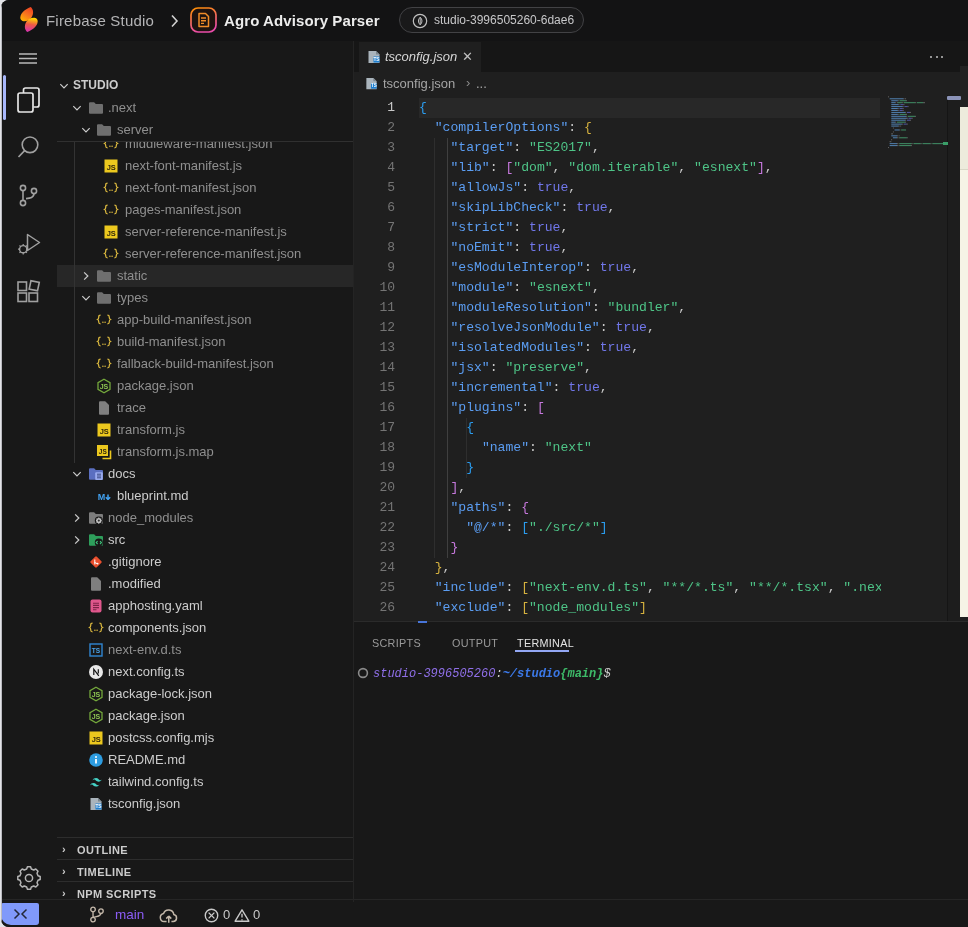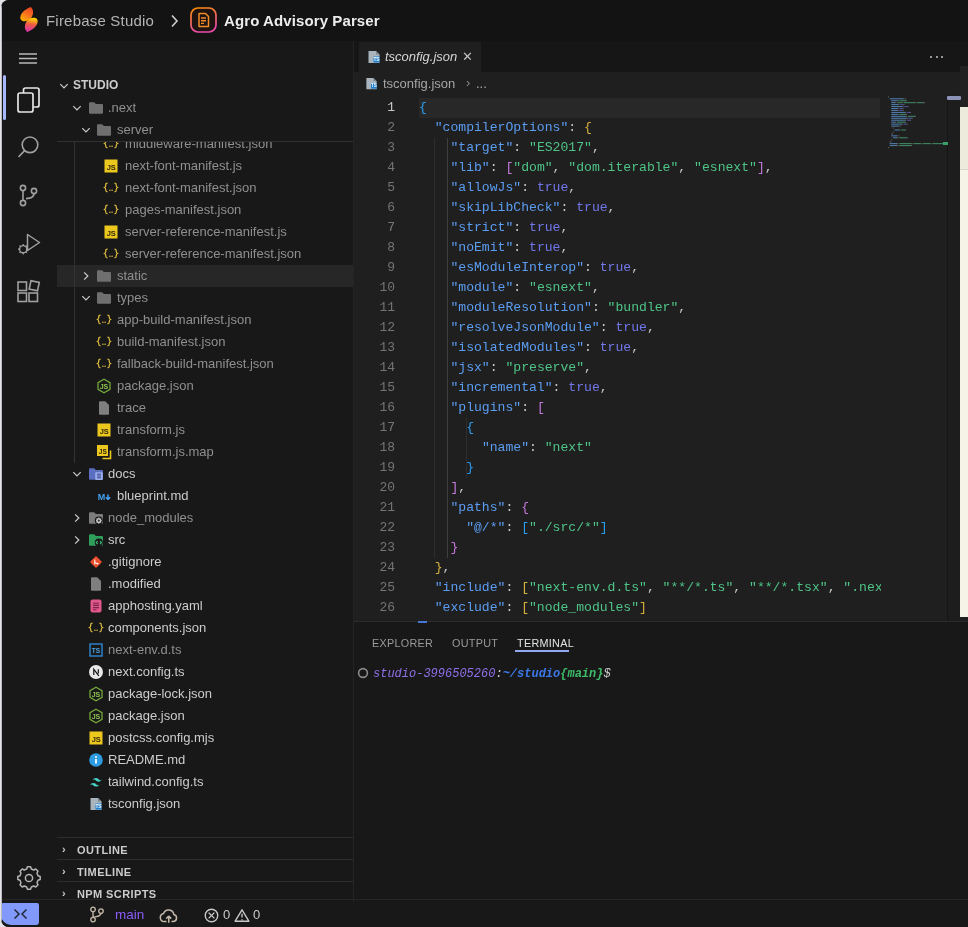--- a/index.html
+++ b/index.html
@@ -98,20 +98,27 @@
           <linearGradient id="ap1" x1="0" y1="0" x2="0.3" y2="1">
         <stop offset="0" stop-color="#ff9100"></stop>
             <stop offset="1" stop-color="#e94ca9"></stop>
           </linearGradient>
         </defs>
       <rect x="1" y="1" width="25" height="24" rx="7" fill="#1d1310" stroke="url(#ap1)" stroke-width="1.7"></rect>
       <path d="M9 6.5 h6.5 l3 3 V19.5 H9 Z" fill="none" stroke="#f08c28" stroke-width="1.5" stroke-linejoin="round"></path>
       <path d="M11 11 h5 M11 13.7 h5 M11 16.4 h3" stroke="#f08c28" stroke-width="1.4"></path>
     </svg>
     <span id="apptitle">Agro Advisory Parser</span>
+    <div id="pill">
+      <svg class="abs" style="left:12px;top:5px" width="16" height="16" viewBox="0 0 16 16">
+        <circle cx="8" cy="8" r="6.7" fill="none" stroke="#c0c0c0" stroke-width="1.2"></circle>
+        <path d="M8.2 4.2 C10.5 6.5 10.5 9.5 8.2 11.8 C5.9 9.5 5.9 6.5 8.2 4.2 Z M8.2 4.5 V11.5" fill="none" stroke="#c0c0c0" stroke-width="1"></path>
+      </svg>
+      <span class="t">studio-3996505260-6dae6</span>
+    </div>
   </div>
 
   <div id="actbar">
     <svg class="actico" style="left:18px;top:12px" width="18" height="11" viewBox="0 0 18 11">
         <path d="M0 1 h18 M0 5.5 h18 M0 10 h18" stroke="#b8b8b8" stroke-width="1.5"></path>
       </svg>
     <div id="actind"></div>
     <svg class="actico" style="top:45px" width="26" height="28" viewBox="0 0 26 28">
       <rect x="2" y="7" width="15" height="19" rx="2" fill="none" stroke="#e6e6e6" stroke-width="1.7"></rect>
       <path d="M7.5 7 V4 a2 2 0 0 1 2 -2 H21 a2 2 0 0 1 2 2 V19 a2 2 0 0 1 -2 2 h-3.5" fill="none" stroke="#e6e6e6" stroke-width="1.7"></path>
@@ -608,21 +615,21 @@
     <span class="b3">}</span>
   <span class="b2">}</span>,
   <span class="k">"include"</span>: <span class="b2">[</span><span class="s">"next-env.d.ts"</span>, <span class="s">"**/*.ts"</span>, <span class="s">"**/*.tsx"</span>, <span class="s">".next/types/**/*.ts"</span>,
   <span class="k">"exclude"</span>: <span class="b2">[</span><span class="s">"node_modules"</span><span class="b2">]</span>
 <span class="b1">}</span></div>
     </div>
   </div>
 
   <div id="panel">
       <div style="position:absolute;left:64px;top:-1px;width:9px;height:2px;background:#4875d8"></div>
-    <span class="ptab" style="left:18px">EXPLORER</span>
+    <span class="ptab" style="left:18px">SCRIPTS</span>
     <span class="ptab" style="left:98px">OUTPUT</span>
     <span class="ptab act" style="left:163px">TERMINAL</span>
     <div id="punder"></div>
     <svg class="abs" style="left:3px;top:45px" width="12" height="12" viewBox="0 0 12 12">
         <circle cx="6" cy="6" r="4.4" fill="none" stroke="#8a8a8a" stroke-width="1.6"></circle>
       </svg>
     <div id="termline"><span class="host">studio-3996505260</span>:<span class="path">~/studio</span><span class="br">{main}</span>$</div>
   </div>
 
   <div id="status">

